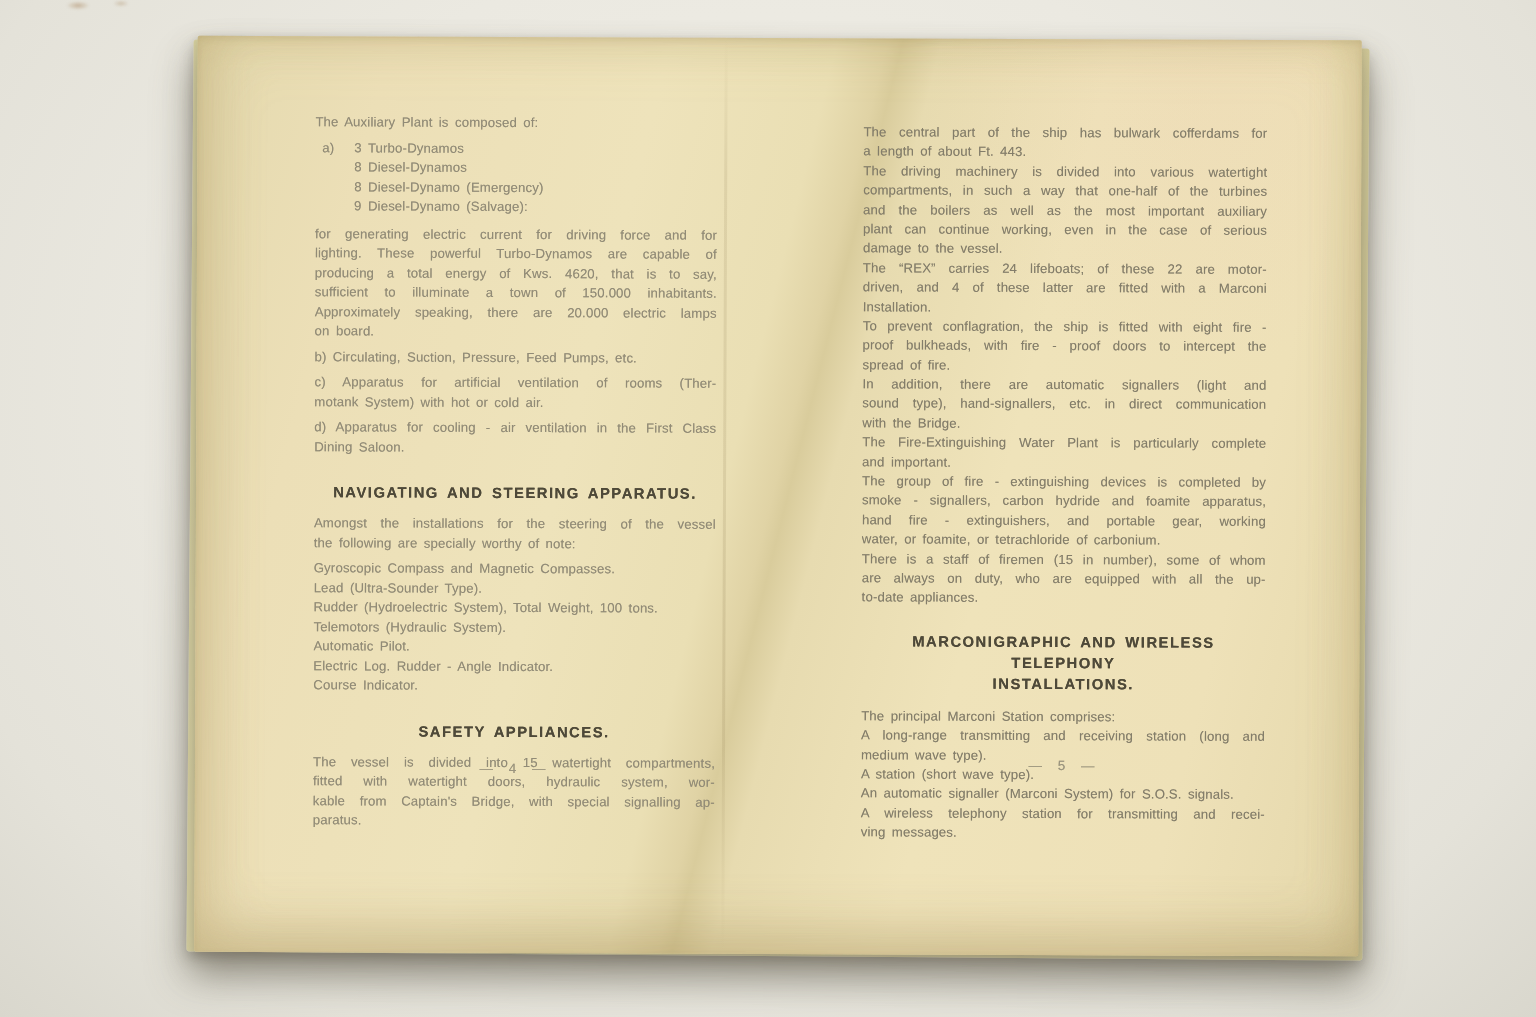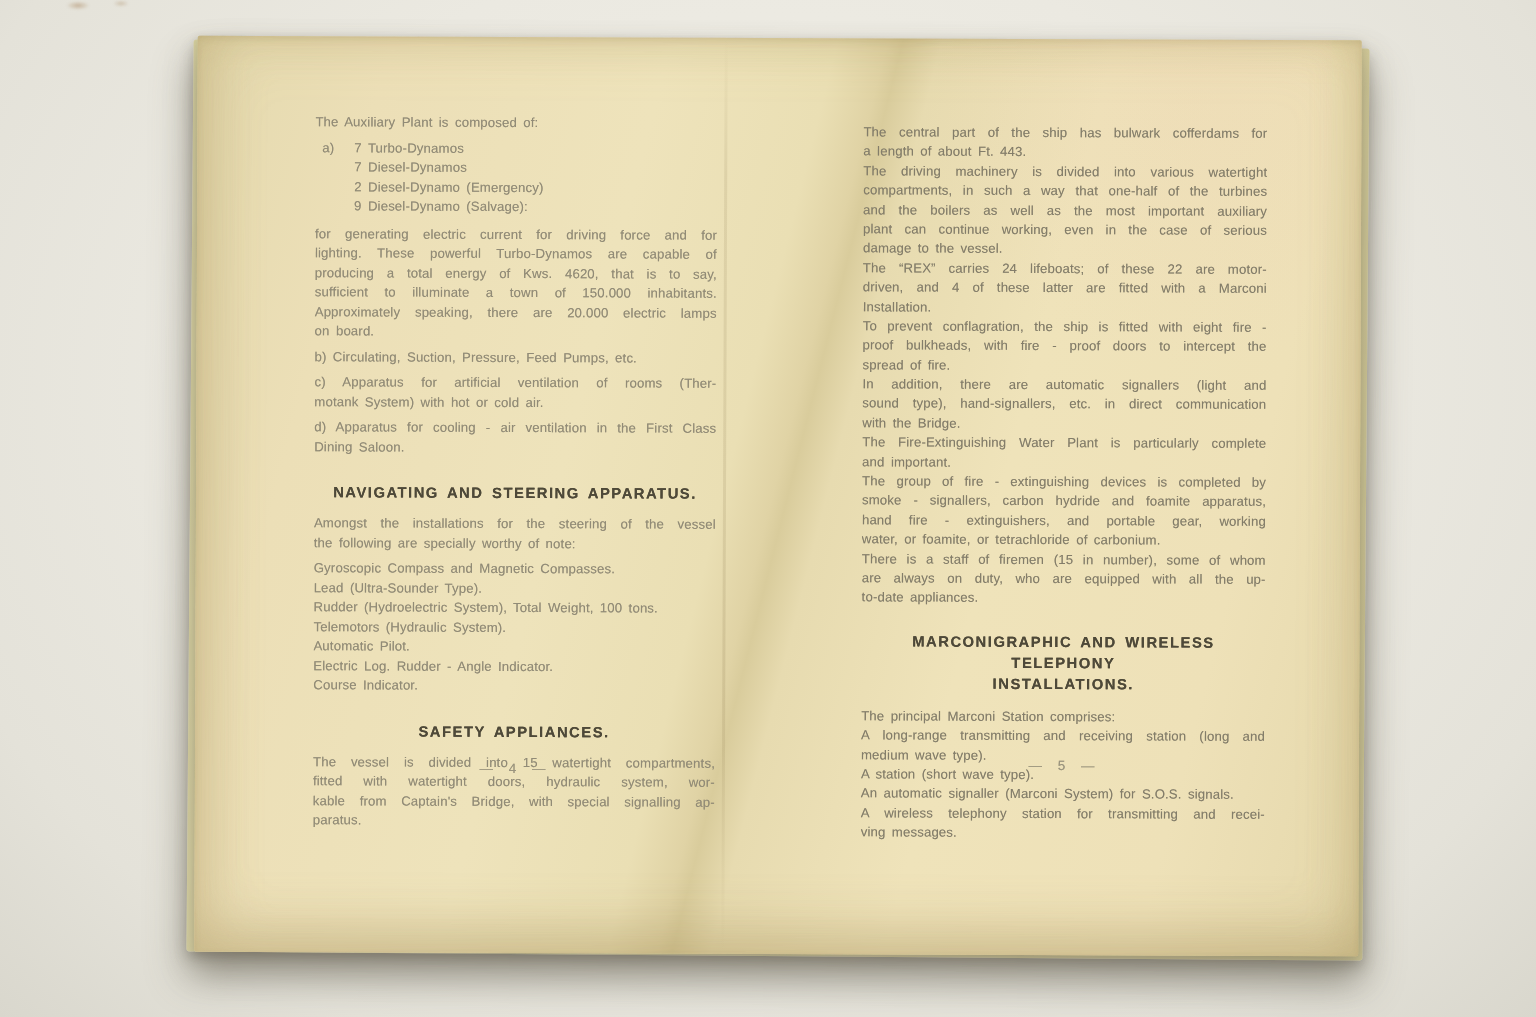--- a/index.html
+++ b/index.html
@@ -94,29 +94,29 @@
     <div class="tint"></div>
     <div class="crease"></div>
 
     <div class="text-col col-left">
       <div class="block para">
           <div class="line">The Auxiliary Plant is composed of:</div>
         </div>
         <div class="block list">
           <div class="line list-row">
             <span class="marker">a)</span>
-            <span>7 Turbo-Dynamos</span>
+            <span>3 Turbo-Dynamos</span>
           </div>
           <div class="line list-row">
             <span class="marker"></span>
-            <span>7 Diesel-Dynamos</span>
+            <span>8 Diesel-Dynamos</span>
           </div>
           <div class="line list-row">
             <span class="marker"></span>
-            <span>2 Diesel-Dynamo (Emergency)</span>
+            <span>8 Diesel-Dynamo (Emergency)</span>
           </div>
           <div class="line list-row">
             <span class="marker"></span>
             <span>9 Diesel-Dynamo (Salvage):</span>
           </div>
         </div>
         <div class="block para">
           <div class="line stretch">for generating electric current for driving force and for</div>
           <div class="line stretch">lighting. These powerful Turbo-Dynamos are capable of</div>
           <div class="line stretch">producing a total energy of Kws. 4620, that is to say,</div>

